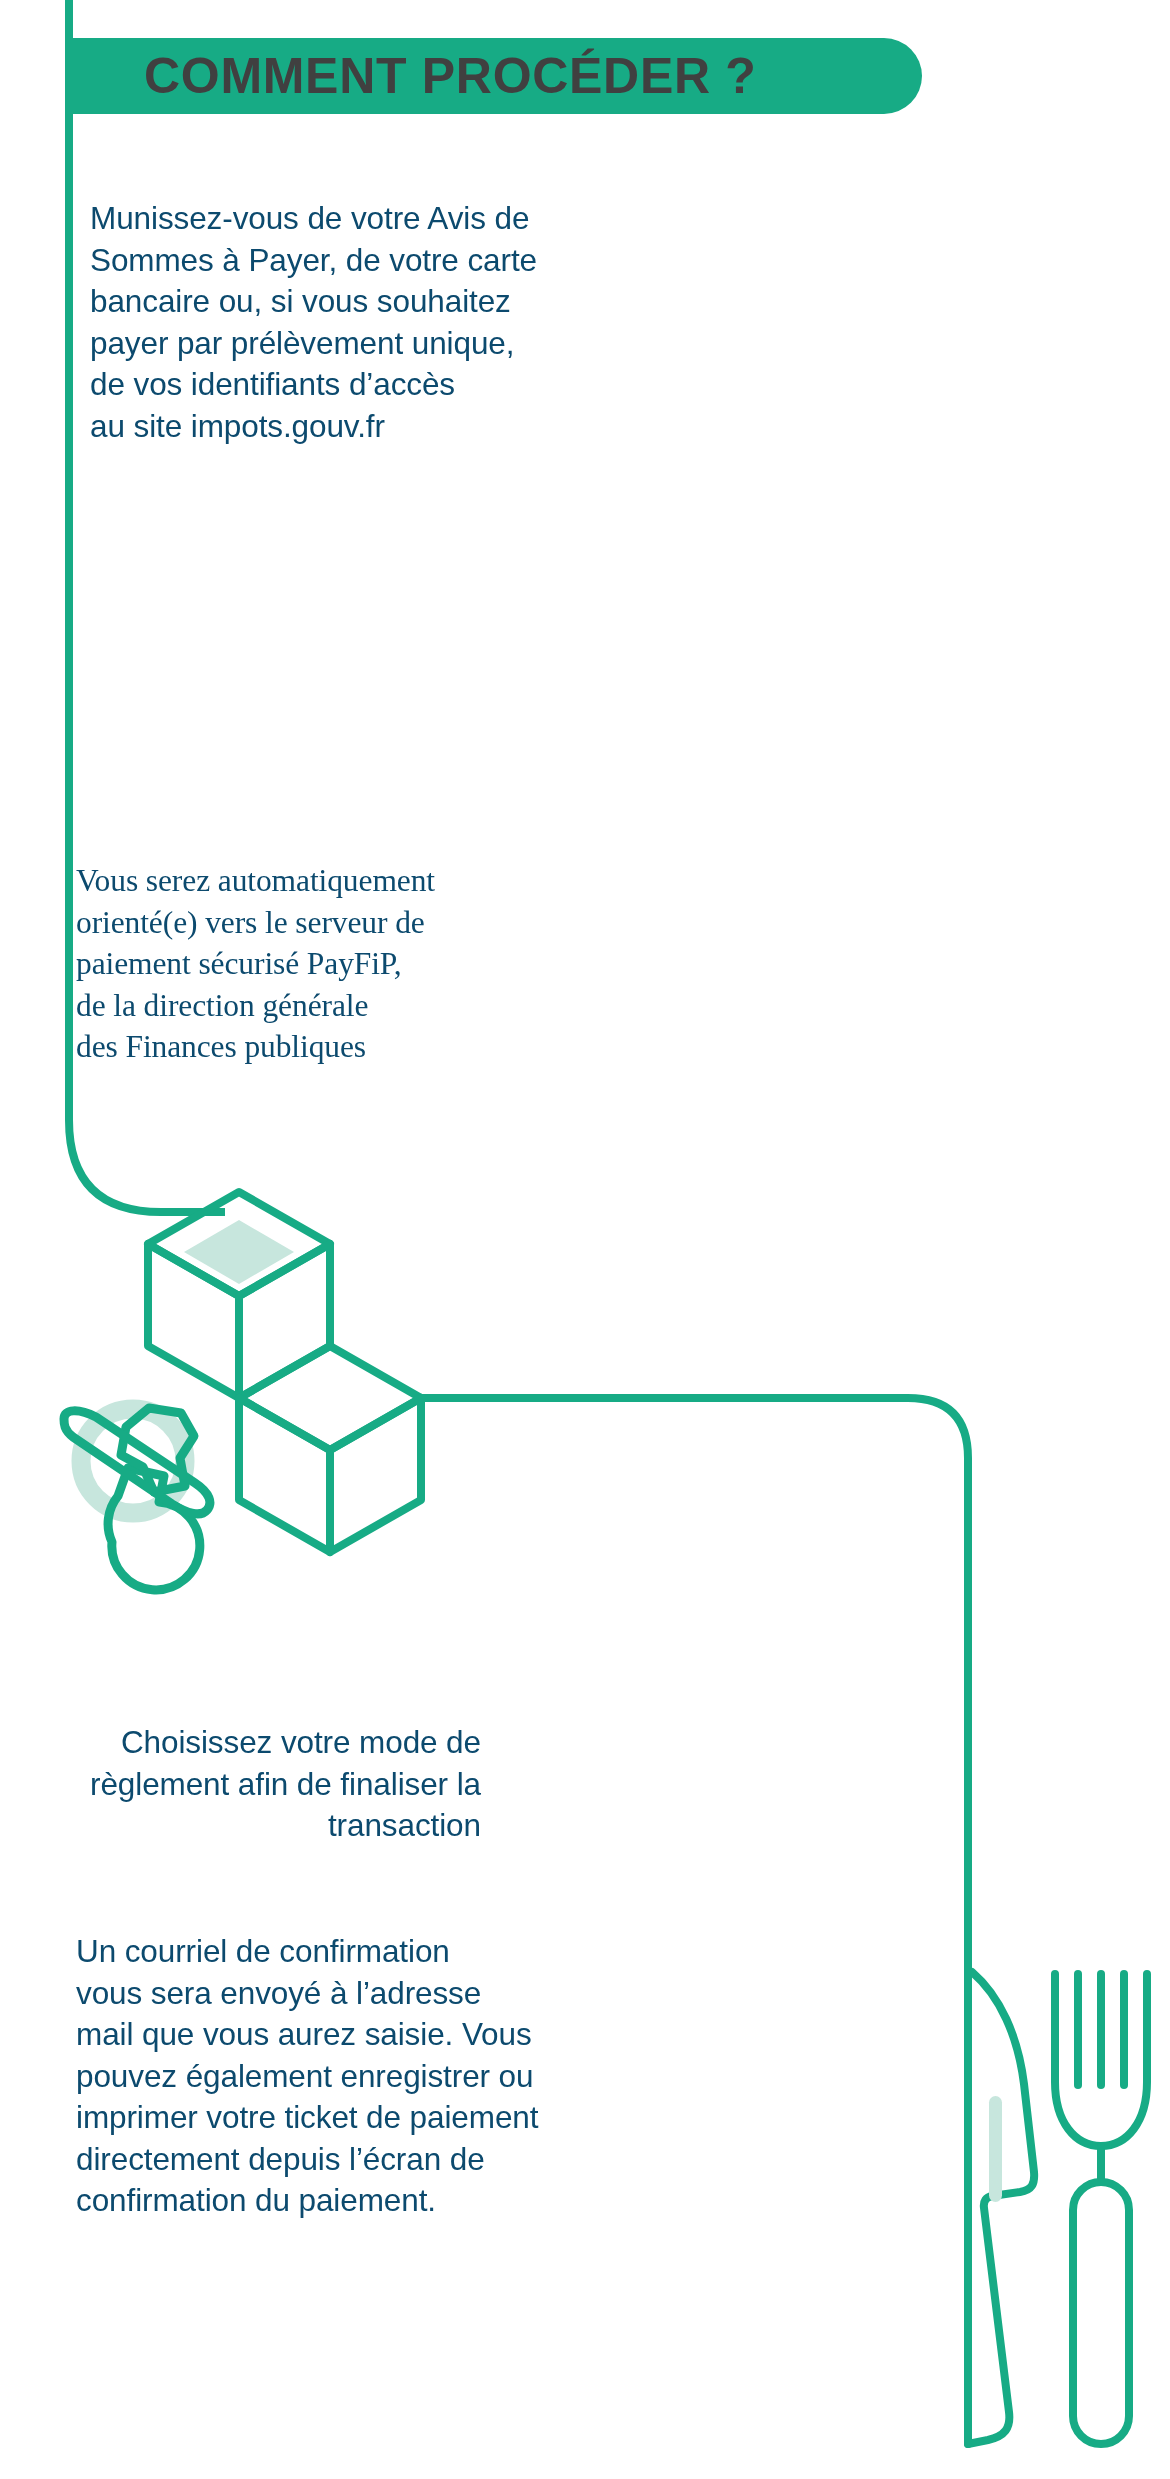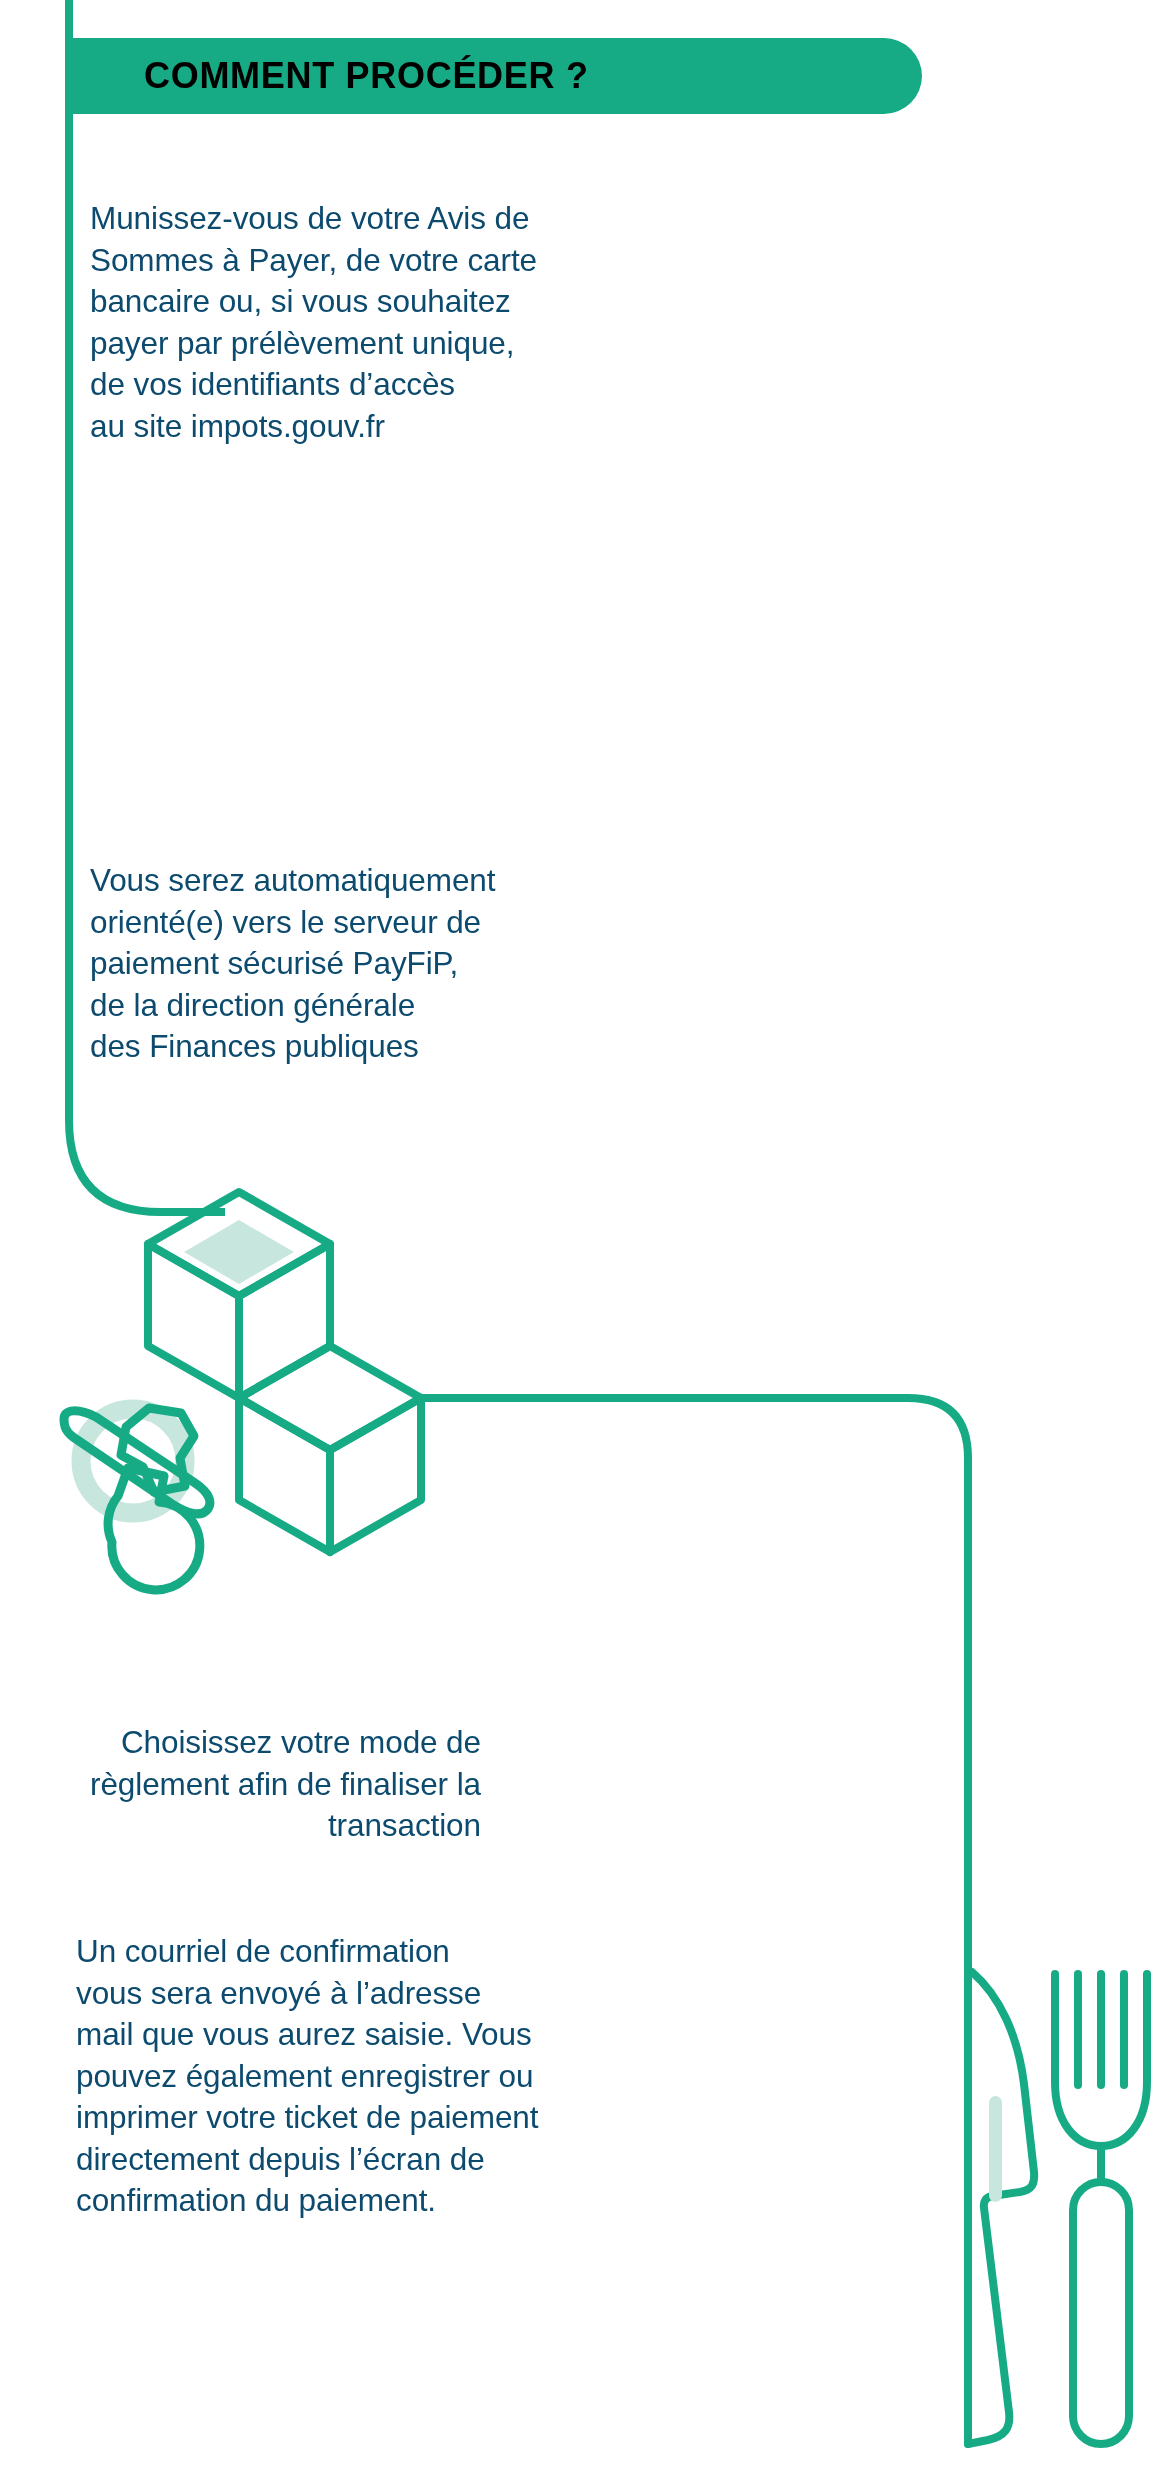--- a/index.html
+++ b/index.html
@@ -34,41 +34,41 @@
     left: 72px;
     top: 38px;
     width: 850px;
     height: 76px;
     background: #17ab85;
     border-radius: 0 38px 38px 0;
     display: flex;
     align-items: center;
   }
   #header-title {
-    color: #000000;
-    font-size: 36px;
+    color: #404040;
+    font-size: 50px;
     font-weight: bold;
     letter-spacing: 0.7px;
     padding-left: 72px;
     white-space: nowrap;
   }
 
   
   .para {
     position: absolute;
     color: #0c4a6e;
     font-size: 31.5px;
     line-height: 41.5px;
     white-space: pre-line;
     letter-spacing: -0.1px;
   }
 
   #para-1 { left: 90px; top: 198px; }
   #para-2 { left: 90px; top: 613px; }
-  #para-3 { left: 90px; top: 860px; }
+  #para-3 { left: 76px; top: 860px; font-family: Liberation Serif, serif; }
   #para-4 { left: 90px; top: 1722px; text-align: right; }
   #para-5 { left: 76px; top: 1931px; }
 </style>
 </head>
 <body>
 
 <div id="page">
 
   <svg id="deco" viewBox="0 0 1170 2479">
 

